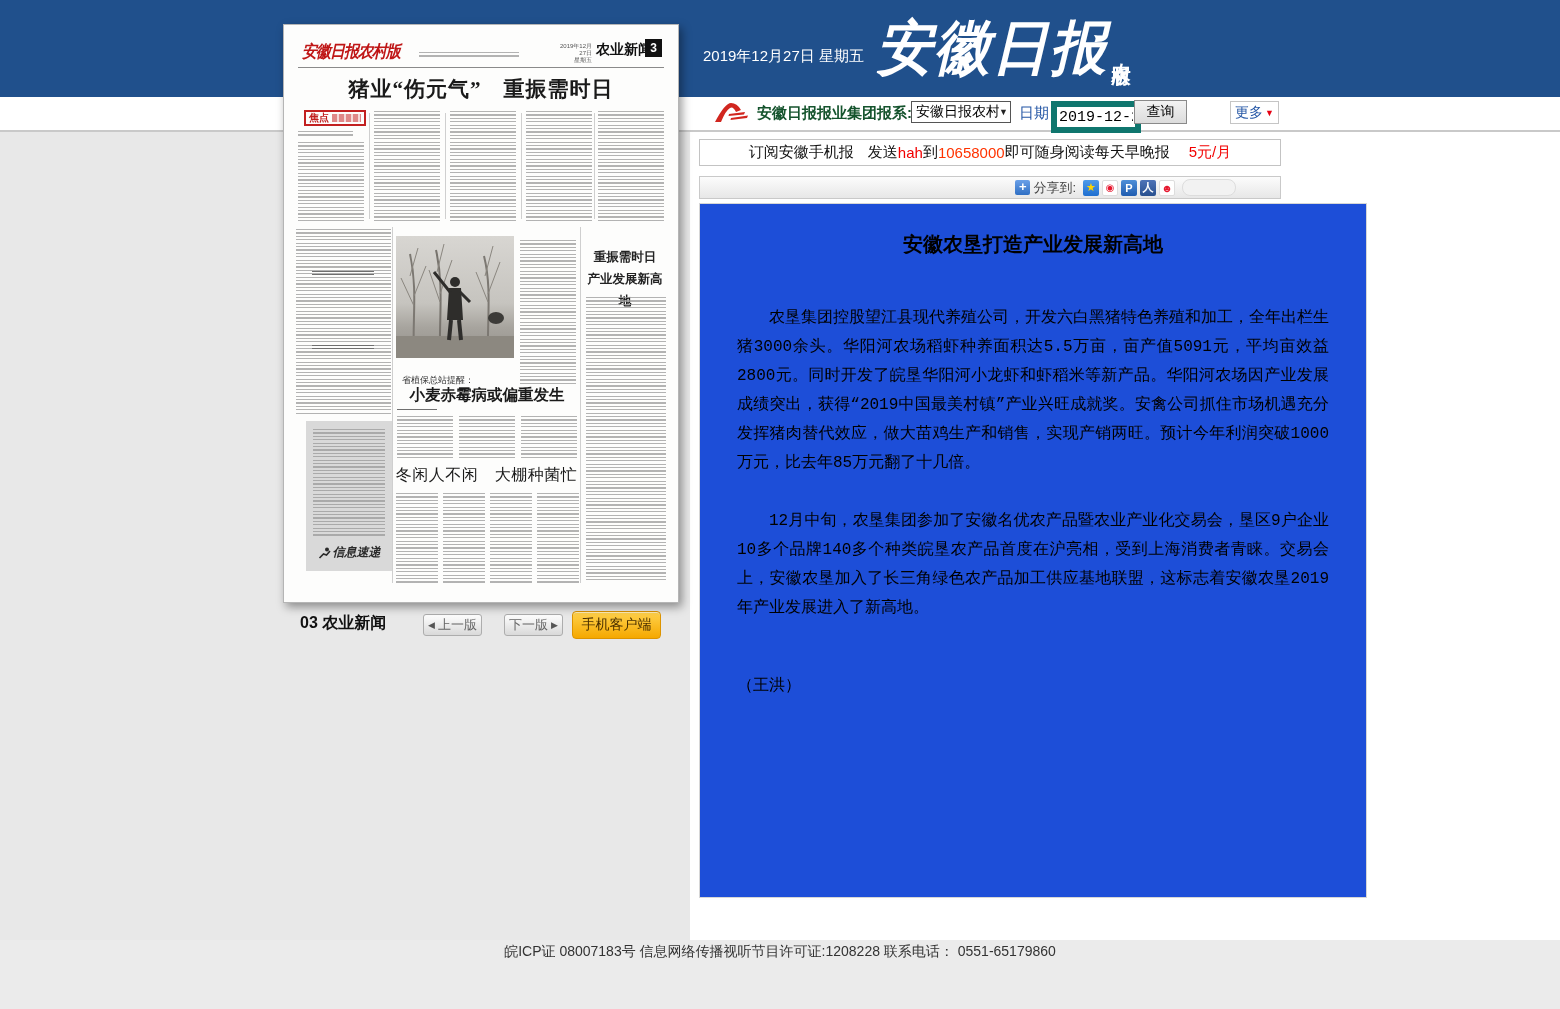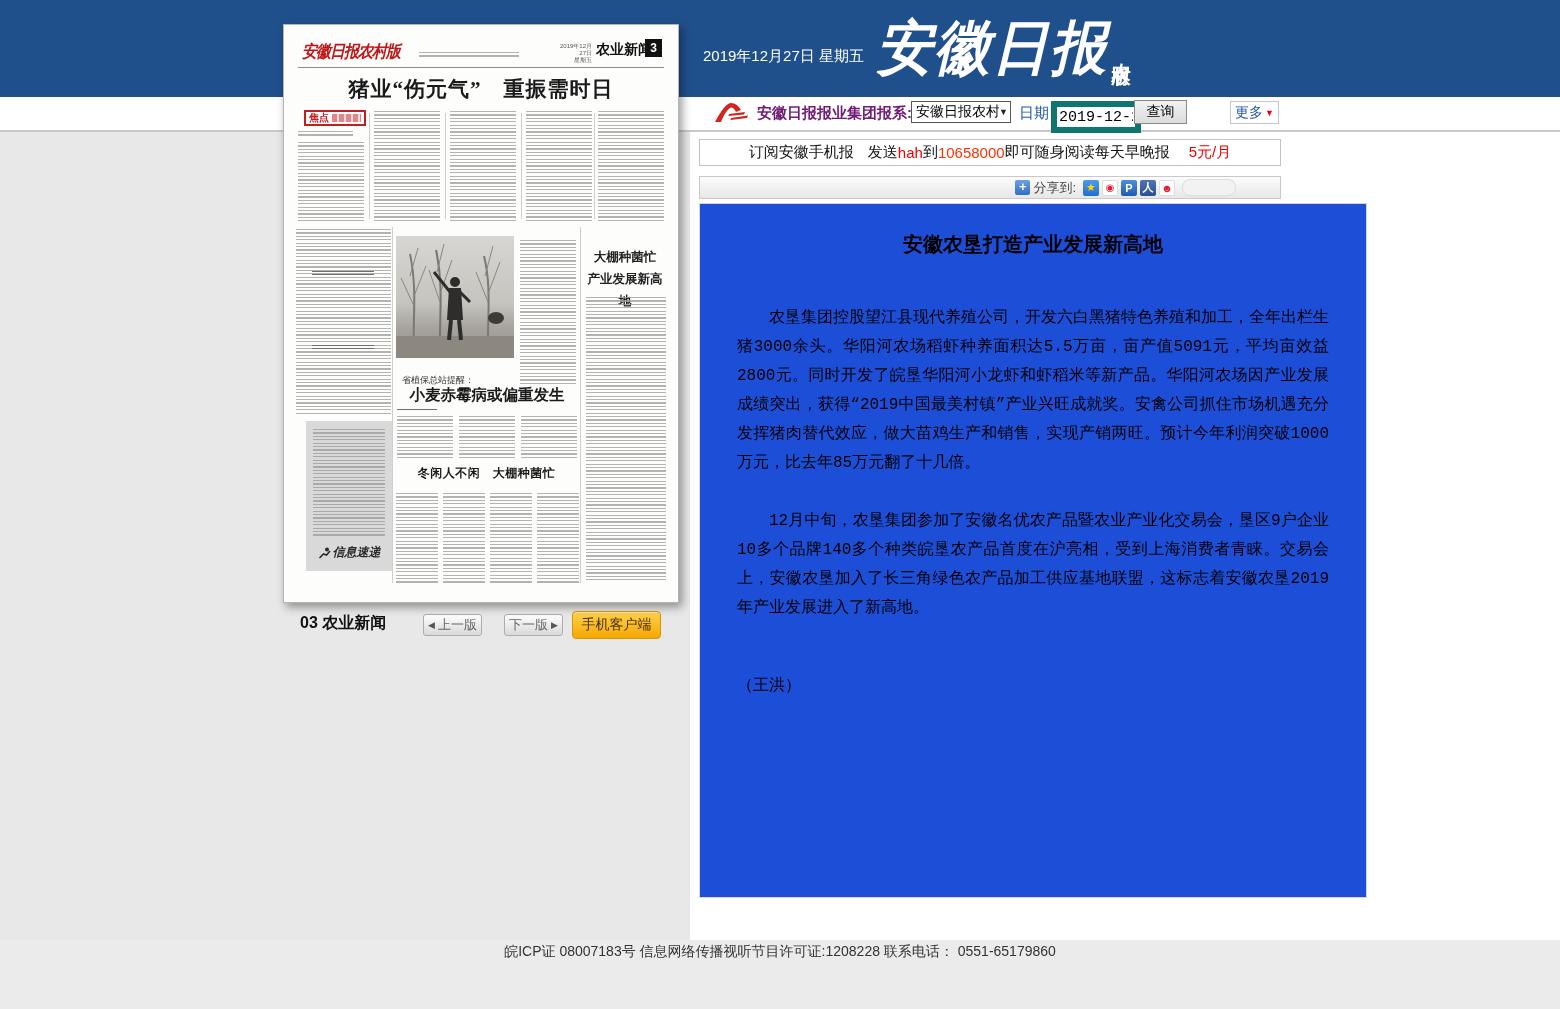--- a/index.html
+++ b/index.html
@@ -10,21 +10,21 @@
   .banner{position:absolute;left:0;top:0;width:1560px;height:97px;background:#20508c;z-index:1;}
   .banner-date{position:absolute;left:703px;top:47px;color:#fff;font-size:15px;}
   .banner-logo{position:absolute;left:876px;top:10px;display:flex;align-items:center;color:#fff;}
   .logo-main{font-family:"DejaVu Serif","Liberation Serif",serif;font-style:italic;font-weight:bold;font-size:56px;letter-spacing:2px;line-height:74px;transform:scaleY(1.05);}
   .logo-sub{writing-mode:vertical-rl;text-orientation:upright;font-size:19px;font-weight:bold;line-height:22px;margin:8px 0 0 2px;letter-spacing:2px;}
 
   
   .toolbar{position:absolute;left:0;top:97px;width:1560px;height:33px;background:#fff;border-bottom:2px solid #c9c9c9;z-index:2;}
   .tb-inner{position:relative;height:33px;}
   .swoosh{position:absolute;left:712px;top:4px;}
-  .tb-label{position:absolute;left:757px;top:7px;font-size:15px;font-weight:bold;color:#701a75;}
+  .tb-label{position:absolute;left:757px;top:7px;font-size:15px;font-weight:bold;color:#14532d;}
   .tb-select{position:absolute;left:911px;top:4px;width:100px;height:22px;border:1px solid #555;background:#fff;display:flex;align-items:center;font-size:14px;padding-left:4px;box-sizing:border-box;cursor:pointer;}
   .tb-select .sel-text{flex:1;white-space:nowrap;overflow:hidden;}
   .tb-select .caret{font-size:9px;color:#222;margin-right:2px;}
   .tb-date-label{position:absolute;left:1019px;top:7px;font-size:15px;color:#2456a5;}
   .tb-input{position:absolute;left:1051px;top:4px;width:74px;height:20px;border:6px solid #0f766e;font-size:15px;padding:0 2px;font-family:Liberation Mono, monospace;}
   .tb-btn{position:absolute;left:1134px;top:3px;width:53px;height:24px;background:linear-gradient(#f2f2f2,#dcdcdc);border:1px solid #8a8a8a;font-size:14px;cursor:pointer;font-family:"Liberation Sans",sans-serif;}
   .tb-more{position:absolute;left:1230px;top:4px;width:47px;height:21px;border:1px solid #c5c5c5;background:#fff;display:flex;align-items:center;justify-content:center;gap:2px;cursor:pointer;}
   .tb-more .more-text{font-size:14px;color:#2456a5;}
   .tb-more .red-caret{font-size:9px;color:#e60012;}
 
@@ -44,21 +44,21 @@
   .p-tag{position:absolute;left:20px;top:85px;width:62px;height:16px;border:2px solid #c22020;display:flex;align-items:center;gap:3px;padding:0 3px;box-sizing:border-box;}
   .p-tag .tag-main{font-size:10px;font-weight:bold;color:#c22020;line-height:10px;}
   .p-tag .tag-rest{flex:1;height:8px;background:repeating-linear-gradient(90deg,#e08888 0 5px,#f4dada 5px 7px);}
   .tx{background:repeating-linear-gradient(to bottom,#9a9a9a 0,#9a9a9a 1.2px,transparent 1.2px,transparent 3.4px);opacity:.75;}
   .txd{background:repeating-linear-gradient(to bottom,#6f6f6f 0,#6f6f6f 1.4px,transparent 1.4px,transparent 3.4px);}
   .vline{position:absolute;width:1px;background:#cfcfcf;}
   .p-photo{position:absolute;left:112px;top:211px;width:118px;height:122px;background:linear-gradient(#d8d6d2 0%,#c6c4bf 55%,#a7a49e 75%,#918e88 100%);overflow:hidden;}
   .p-minititle{position:absolute;left:298px;top:221px;width:86px;text-align:center;font-family:"Liberation Serif",serif;font-weight:bold;font-size:12.5px;line-height:22px;color:#222;cursor:pointer;}
   .p-kicker{position:absolute;left:118px;top:349px;font-family:"Liberation Serif",serif;font-size:9px;color:#333;}
   .p-h2{position:absolute;left:112px;top:360px;width:182px;text-align:center;font-family:"Liberation Serif",serif;font-weight:bold;font-size:15.5px;color:#1a1a1a;cursor:pointer;}
-  .p-h3{position:absolute;left:109px;top:440px;width:187px;text-align:center;font-family:"Liberation Serif",serif;font-weight:bold;font-size:12px;letter-spacing:.5px;color:#1a1a1a;cursor:pointer;}
+  .p-h3{position:absolute;left:109px;top:440px;width:187px;text-align:center;font-family:"Liberation Serif",serif;font-weight:normal;font-size:16px;letter-spacing:.5px;color:#1a1a1a;cursor:pointer;}
   .p-infobox{position:absolute;left:22px;top:396px;width:86px;height:150px;background:#d9d9d9;}
   .p-infobox .ib-tx{position:absolute;left:7px;top:8px;width:72px;height:108px;}
   .p-infologo{position:absolute;left:0;bottom:10px;width:86px;display:flex;align-items:center;justify-content:center;gap:2px;font-style:italic;font-weight:bold;font-size:12px;color:#2a2a2a;}
   .pt{position:absolute;}
 
   
   .page-label{position:absolute;left:300px;top:613px;font-size:16px;font-weight:bold;color:#111;}
   .pg-btn{position:absolute;top:614px;width:57px;height:20px;border:1px solid #adadad;border-radius:3px;background:linear-gradient(#fefefe,#d9d9d9);display:flex;align-items:center;justify-content:center;gap:3px;font-size:13px;color:#666;cursor:pointer;}
   .pg-btn .arrow{font-size:9px;color:#555;}
   .pg-prev{left:423px;}
@@ -178,21 +178,21 @@
         <circle cx="59" cy="46" r="5" fill="#2e2d2b"></circle>
         <path d="M53 52 L65 52 L67 84 L51 84 Z" fill="#2e2d2b"></path>
         <path d="M55 84 L53 104 M63 84 L65 104" stroke="#2e2d2b" stroke-width="4"></path>
         <path d="M54 56 L38 36 M64 56 L74 66" stroke="#2e2d2b" stroke-width="3"></path>
         <ellipse cx="100" cy="82" rx="8" ry="6" fill="#3c3b38"></ellipse>
       </svg>
     </div>
     <div class="pt tx" style="left:236px;top:215px;width:56px;height:146px;"></div>
 
     <div class="p-minititle">
-      <div>大棚种菌忙</div>
+      <div>重振需时日</div>
       <div>产业发展新高地</div>
     </div>
     <div class="pt tx" style="left:302px;top:272px;width:80px;height:286px;"></div>
 
     <div class="p-kicker">省植保总站提醒：</div>
     <div class="p-h2">小麦赤霉病或偏重发生</div>
     <div class="pt txd" style="left:113px;top:384px;width:40px;height:3px;"></div>
     <div class="pt tx" style="left:113px;top:391px;width:56px;height:44px;"></div>
     <div class="pt tx" style="left:175px;top:391px;width:56px;height:44px;"></div>
     <div class="pt tx" style="left:237px;top:391px;width:56px;height:44px;"></div>

